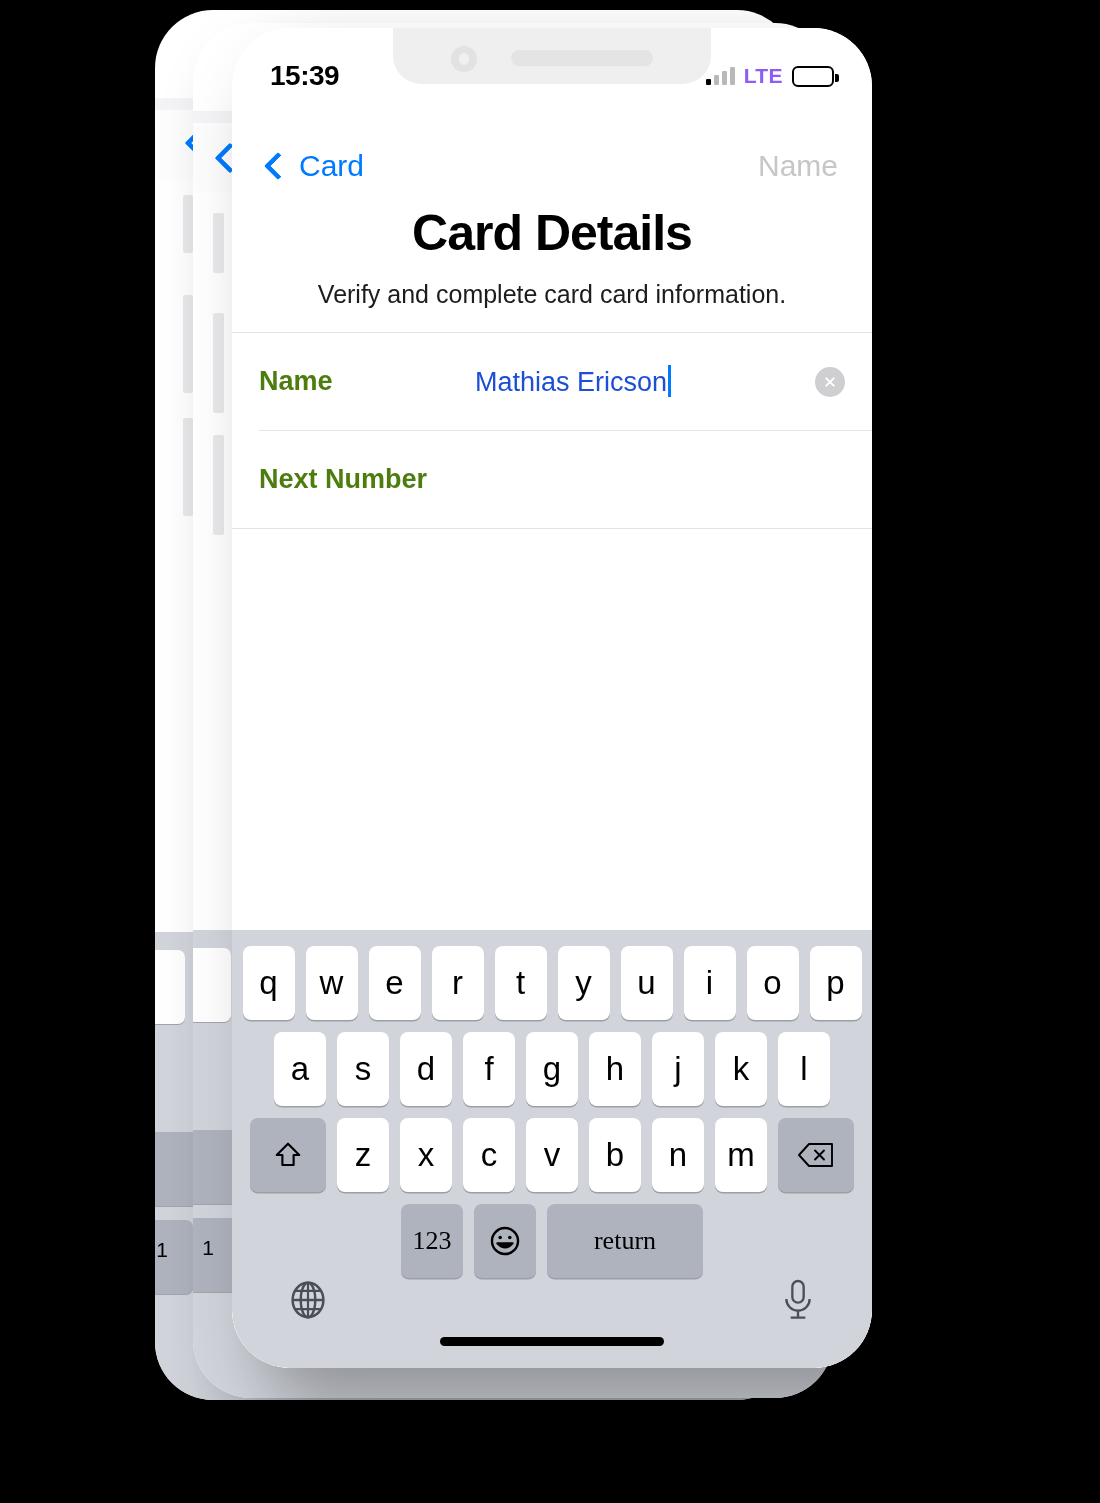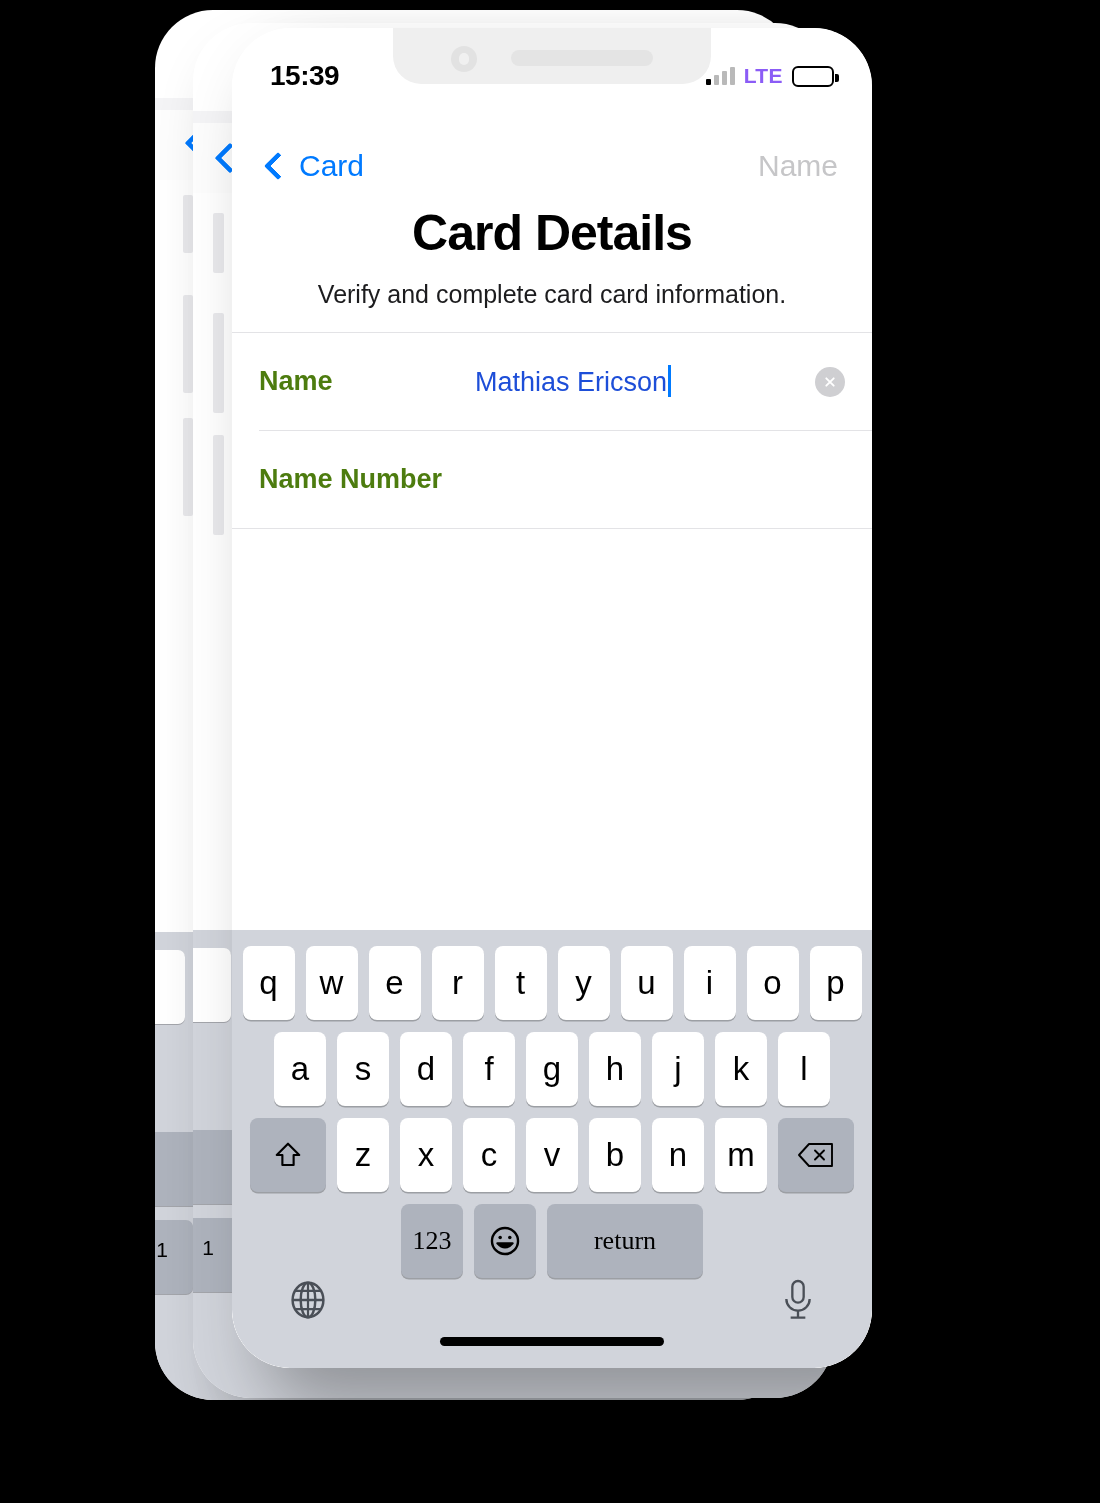--- a/index.html
+++ b/index.html
@@ -249,21 +249,21 @@
           <div class="clear-btn">
             <svg width="16" height="16" viewBox="0 0 16 16" aria-hidden="true">
               <path d="M4.3 4.3 L11.7 11.7 M11.7 4.3 L4.3 11.7" stroke="#ffffff" stroke-width="1.9" stroke-linecap="round"></path>
             </svg>
           </div>
         </div>
 
         <div class="hr-inset"></div>
 
         <div class="row">
-          <div class="row-label">Name Number</div>
+          <div class="row-label">Next Number</div>
           <div class="row-value"></div>
         </div>
 
         <div class="hr-full"></div>
       </div>
 
       <div class="keyboard">
 
         <div class="kb-row r1">
           <div class="key">q</div>

